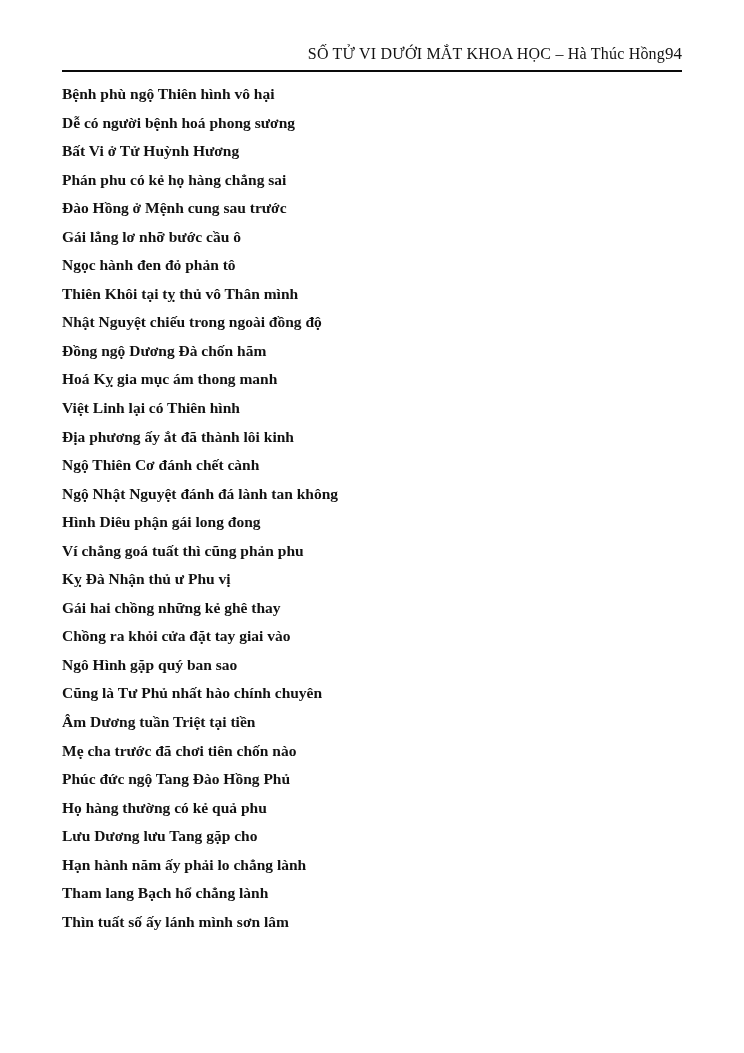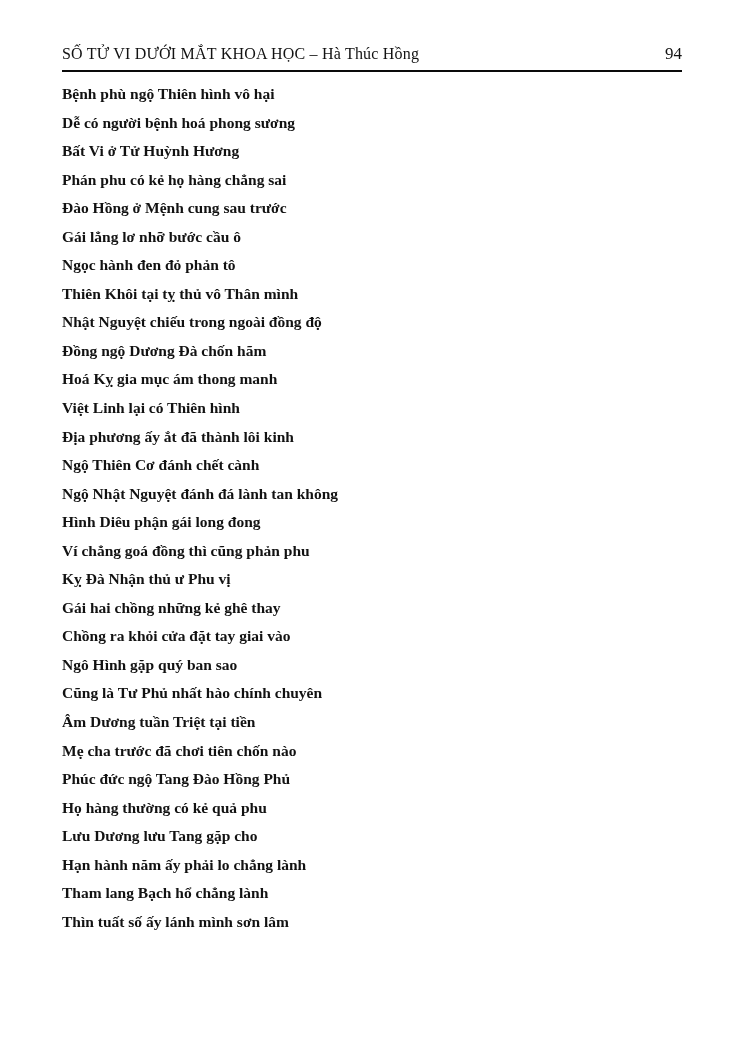--- a/index.html
+++ b/index.html
@@ -16,21 +16,21 @@
     font-family: "Liberation Serif", "DejaVu Serif", serif;
     color: #121212;
     overflow: hidden;
   }
   .header {
     position: absolute;
     left: 62px;
     right: 62px;
     top: 45px;
     display: flex;
-    justify-content: space-between;
+    justify-content: flex-end;
     align-items: flex-end;
     border-bottom: 2px solid #0a0a0a;
     padding-bottom: 7px;
     font-size: 16px;
     line-height: 18px;
   }
   .header-title {
     letter-spacing: 0.2px;
     white-space: nowrap;
   }
@@ -72,21 +72,21 @@
       <p class="verse-line">Ngọc hành đen đỏ phản tô</p>
       <p class="verse-line">Thiên Khôi tại tỵ thủ vô Thân mình</p>
       <p class="verse-line">Nhật Nguyệt chiếu trong ngoài đồng độ</p>
       <p class="verse-line">Đồng ngộ Dương Đà chốn hãm</p>
       <p class="verse-line">Hoá Kỵ gia mục ám thong manh</p>
       <p class="verse-line">Việt Linh lại có Thiên hình</p>
       <p class="verse-line">Địa phương ấy ắt đã thành lôi kinh</p>
       <p class="verse-line">Ngộ Thiên Cơ đánh chết cành</p>
       <p class="verse-line">Ngộ Nhật Nguyệt đánh đá lành tan không</p>
       <p class="verse-line">Hình Diêu phận gái long đong</p>
-      <p class="verse-line">Ví chẳng goá đồng thì cũng phản phu</p>
+      <p class="verse-line">Ví chẳng goá tuất thì cũng phản phu</p>
       <p class="verse-line">Kỵ Đà Nhận thủ ư Phu vị</p>
       <p class="verse-line">Gái hai chồng những kẻ ghê thay</p>
       <p class="verse-line">Chồng ra khỏi cửa đặt tay giai vào</p>
       <p class="verse-line">Ngô Hình gặp quý ban sao</p>
       <p class="verse-line">Cũng là Tư Phủ nhất hào chính chuyên</p>
       <p class="verse-line">Âm Dương tuần Triệt tại tiền</p>
       <p class="verse-line">Mẹ cha trước đã chơi tiên chốn nào</p>
       <p class="verse-line">Phúc đức ngộ Tang Đào Hồng Phủ</p>
       <p class="verse-line">Họ hàng thường có kẻ quả phu</p>
       <p class="verse-line">Lưu Dương lưu Tang gặp cho</p>

